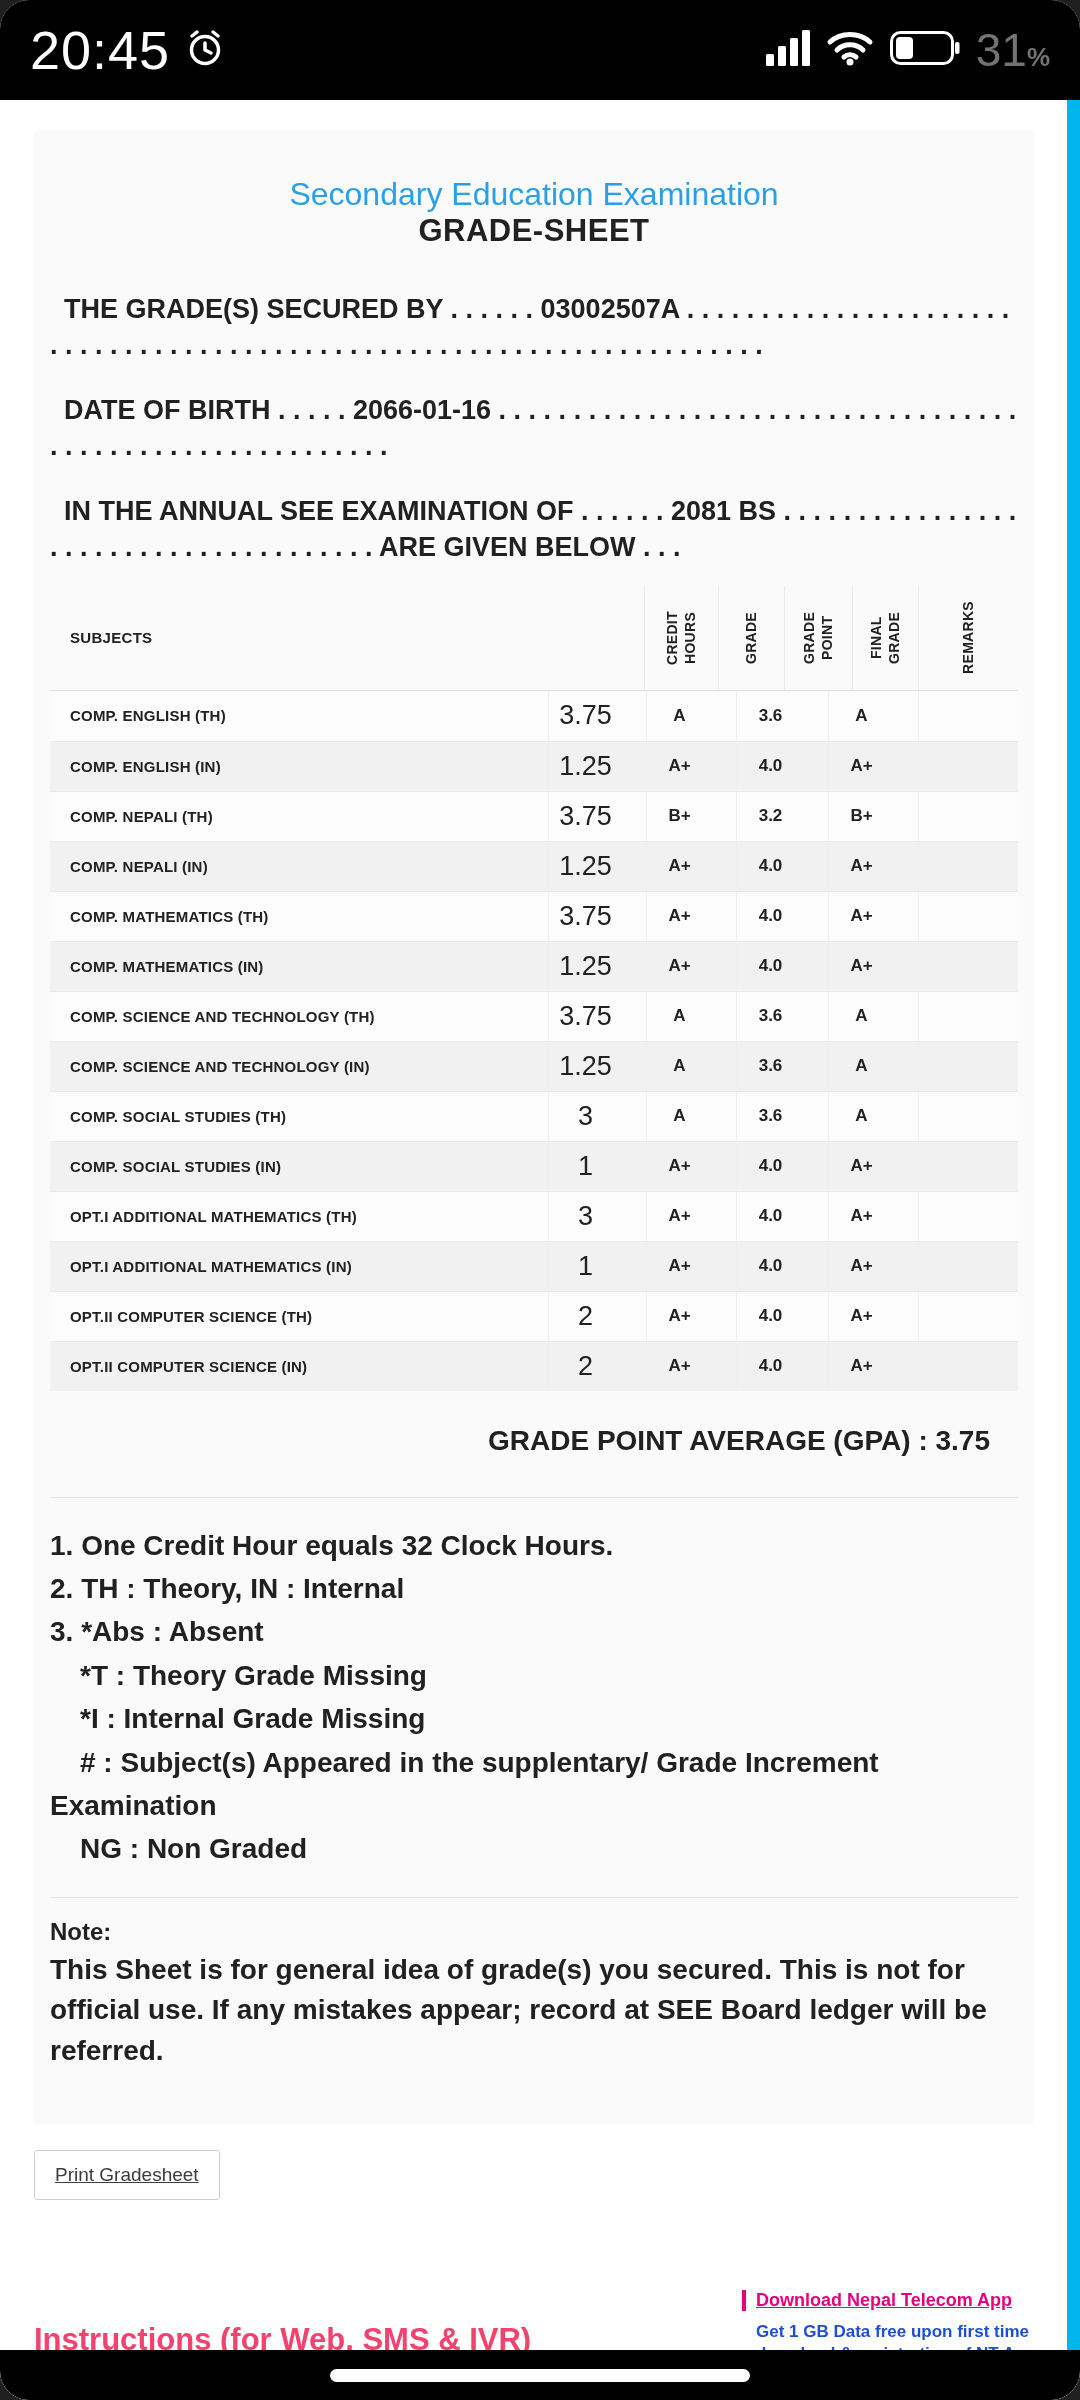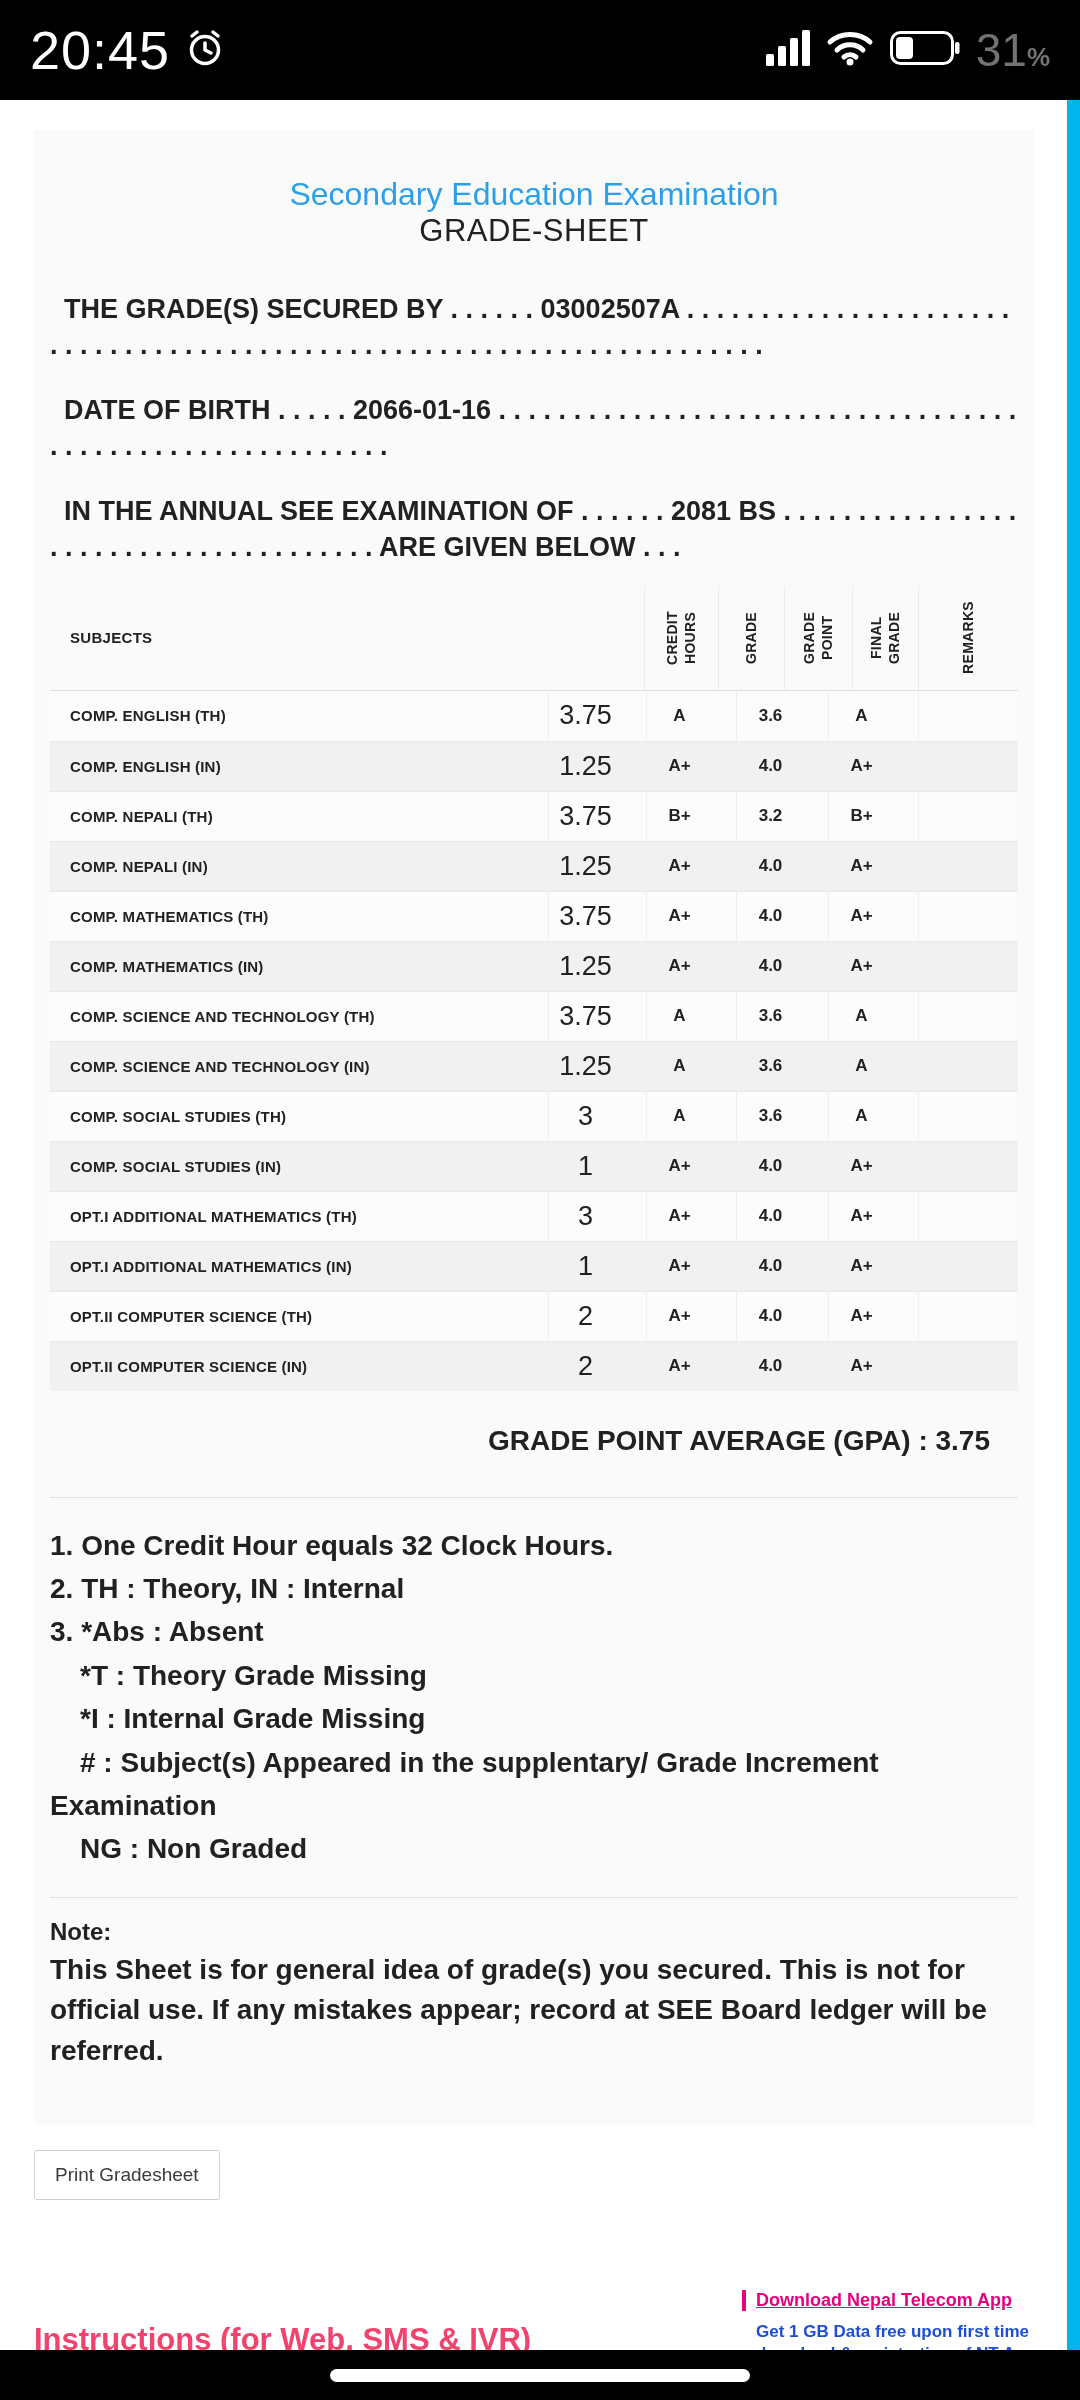--- a/index.html
+++ b/index.html
@@ -5,38 +5,38 @@
   :root{
     --accent-blue:#2b9fe8;
     --link-pink:#e6007e;
     --instr-pink:#f2426e;
     --scroll-cyan:#00b6ed;
     --text-dark:#212121;
   }
   *{box-sizing:border-box;margin:0;padding:0;}
   html,body{background:#202020;}
   body{font-family:"Liberation Sans","DejaVu Sans",sans-serif;}
-  .screen{position:relative;width:1080px;height:2400px;background:#fff;overflow:hidden;margin:0 auto;}
+  .screen{position:relative;width:1080px;height:2400px;background:#fff;overflow:hidden;margin:0 auto;border-radius:29px;}
 
   
   .status-bar{position:absolute;top:0;left:0;right:0;height:100px;background:#000;display:flex;align-items:center;justify-content:space-between;padding:0 30px;z-index:20;}
   .sb-left{display:flex;align-items:center;gap:14px;}
   .sb-right{display:flex;align-items:center;gap:16px;}
   .sb-time{color:#fff;font-size:54px;font-weight:400;letter-spacing:1px;}
   .sb-pct{color:#737373;font-size:46px;font-weight:400;}
   .sb-pct .pct-sign{font-size:26px;font-weight:700;}
 
   
   .scroll-strip{position:absolute;top:100px;right:0;width:13px;height:2252px;background:var(--scroll-cyan);z-index:6;}
 
   
   .content{position:absolute;top:100px;left:0;right:0;bottom:0;background:#fff;}
   .card{margin:30px 46px 0 34px;background:#fafafa;padding:46px 16px 52px 16px;color:var(--text-dark);}
   .doc-title{text-align:center;color:var(--accent-blue);font-size:32px;font-weight:400;margin-bottom:0;}
-  .doc-subtitle{text-align:center;font-size:31px;font-weight:400;margin-bottom:42px;letter-spacing:.5px;}
+  .doc-subtitle{text-align:center;font-size:31px;font-weight:700;margin-bottom:42px;letter-spacing:.5px;}
   .dotted-line{font-size:27px;font-weight:700;line-height:1.35;text-indent:14px;margin-bottom:28px;word-break:break-word;}
   .dotted-line.exam{margin-bottom:20px;}
 
   
   .grades-table{margin-top:18px;}
   .tgrid{display:grid;grid-template-columns:1fr 74px 66px 68px 66px 100px;}
   .thead{border-bottom:1px solid #dedede;}
   .thead-cell{height:104px;display:flex;align-items:center;justify-content:center;border-left:1px solid #ececec;}
   .thead-cell.first{justify-content:flex-start;padding-left:20px;border-left:none;}
   .subjects-label{font-size:15px;font-weight:700;letter-spacing:.3px;}
@@ -54,21 +54,21 @@
 
   
   .legend{border-top:1px solid #e2e2e2;margin-top:36px;padding-top:26px;}
   .legend-line{font-size:28px;font-weight:700;line-height:1.55;}
   .legend-line.indent{text-indent:30px;}
   .note-section{border-top:1px solid #e2e2e2;margin-top:26px;padding-top:20px;}
   .note-title{font-size:24px;font-weight:700;margin-bottom:4px;}
   .note-body{font-size:28px;font-weight:700;line-height:1.45;padding-right:6px;}
 
   
-  .print-btn{display:inline-block;margin:26px 0 0 34px;background:#fff;border:1px solid #cfcfcf;border-radius:3px;padding:13px 20px;font-size:19px;color:#3c3c3c;font-family:inherit;cursor:pointer;}
+  .print-btn{display:inline-block;margin:26px 0 0 34px;background:#fff;border:1px solid #cfcfcf;border-radius:3px;padding:13px 20px;font-size:19px;color:#3c3c3c;font-family:inherit;cursor:pointer;text-decoration:underline;}
   .nt-block{position:absolute;left:742px;top:2290px;width:322px;z-index:5;}
   .nt-link-wrap{border-left:4px solid var(--link-pink);padding-left:10px;}
   .nt-link{color:var(--link-pink);font-size:18px;font-weight:700;text-decoration:underline;cursor:pointer;margin-top:7px;}
   .nt-promo{margin-top:10px;padding-left:14px;font-size:17px;font-weight:700;color:#1d4ed8;line-height:1.3;}
   .instructions-link{position:absolute;left:34px;top:2322px;font-size:31px;font-weight:700;color:var(--instr-pink);z-index:5;cursor:pointer;}
 
   
   .home-bar{position:absolute;left:0;right:0;bottom:0;height:50px;background:#000;z-index:10;display:flex;align-items:center;justify-content:center;}
   .home-pill{width:420px;height:13px;border-radius:7px;background:#fff;}
 </style>

